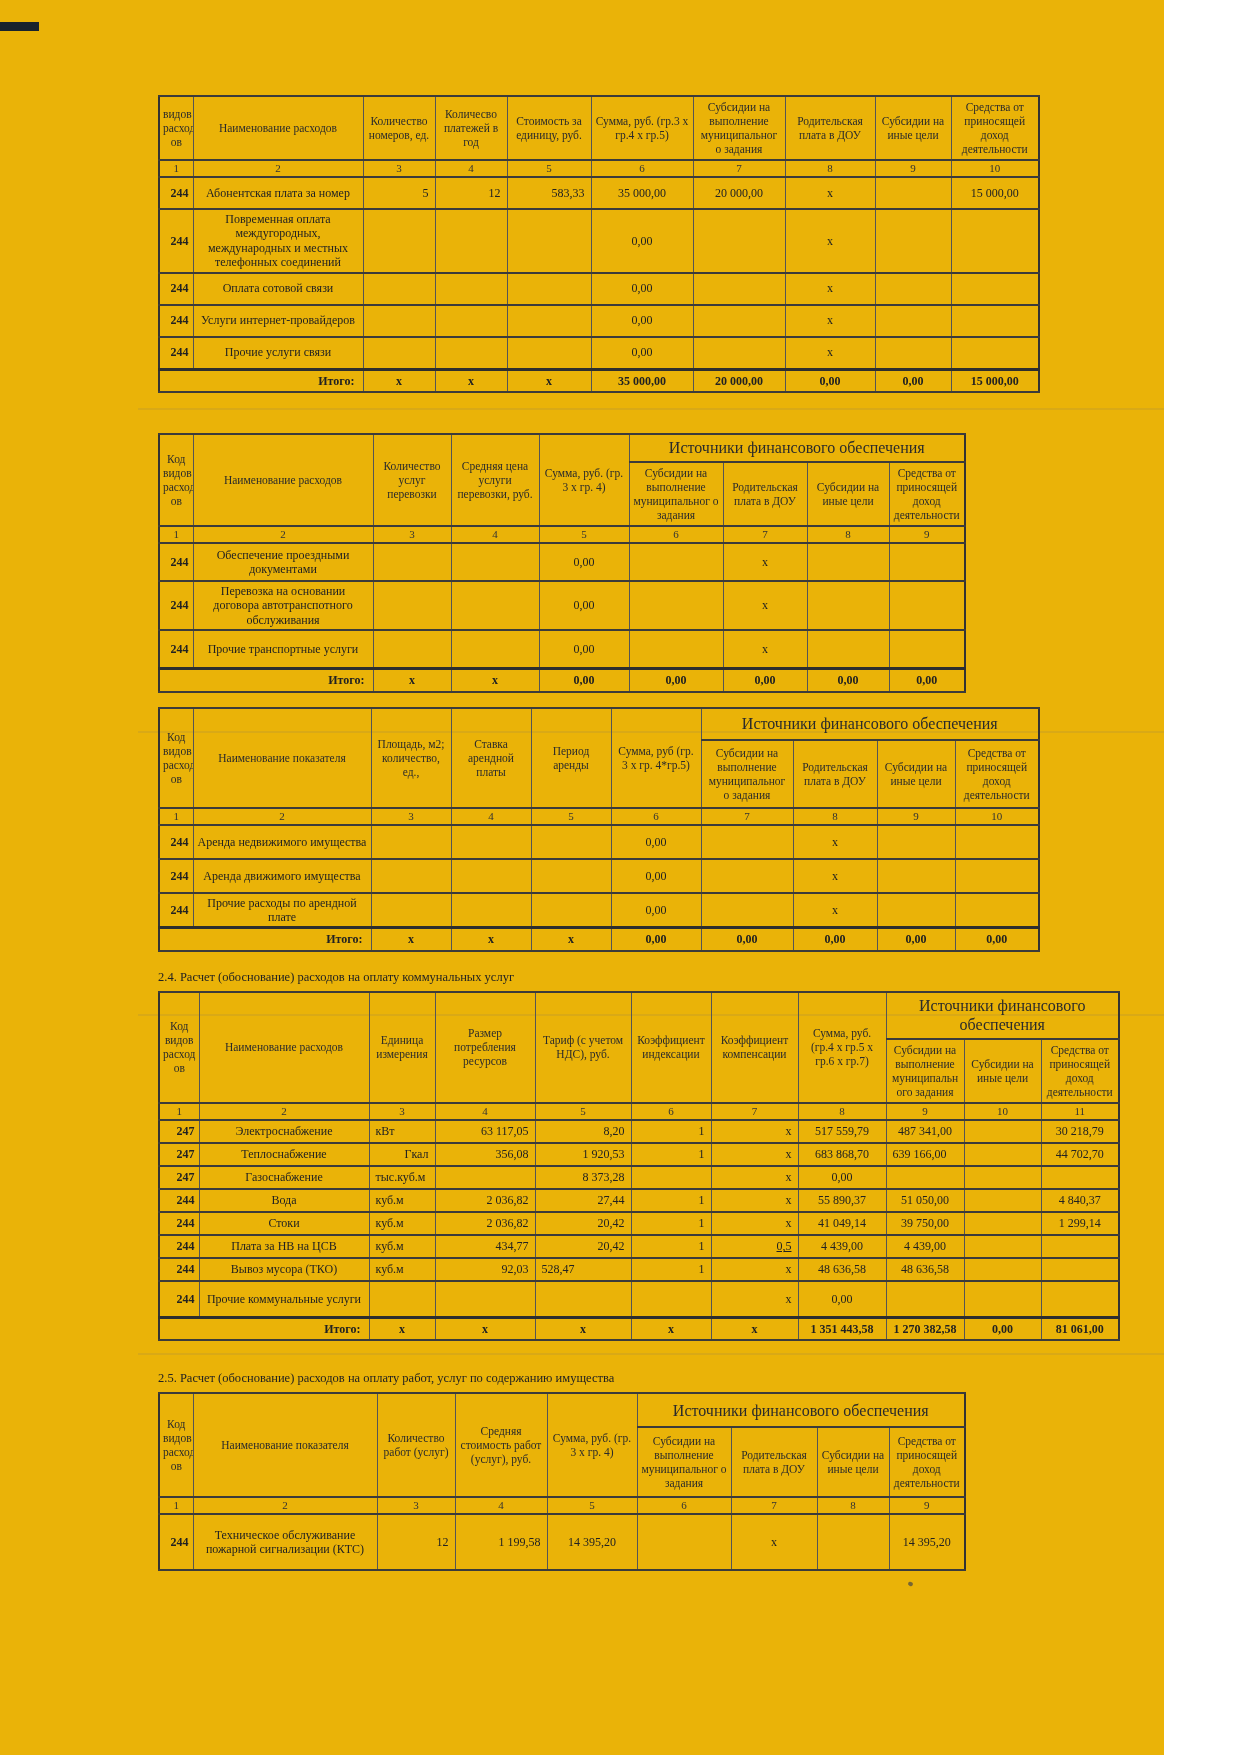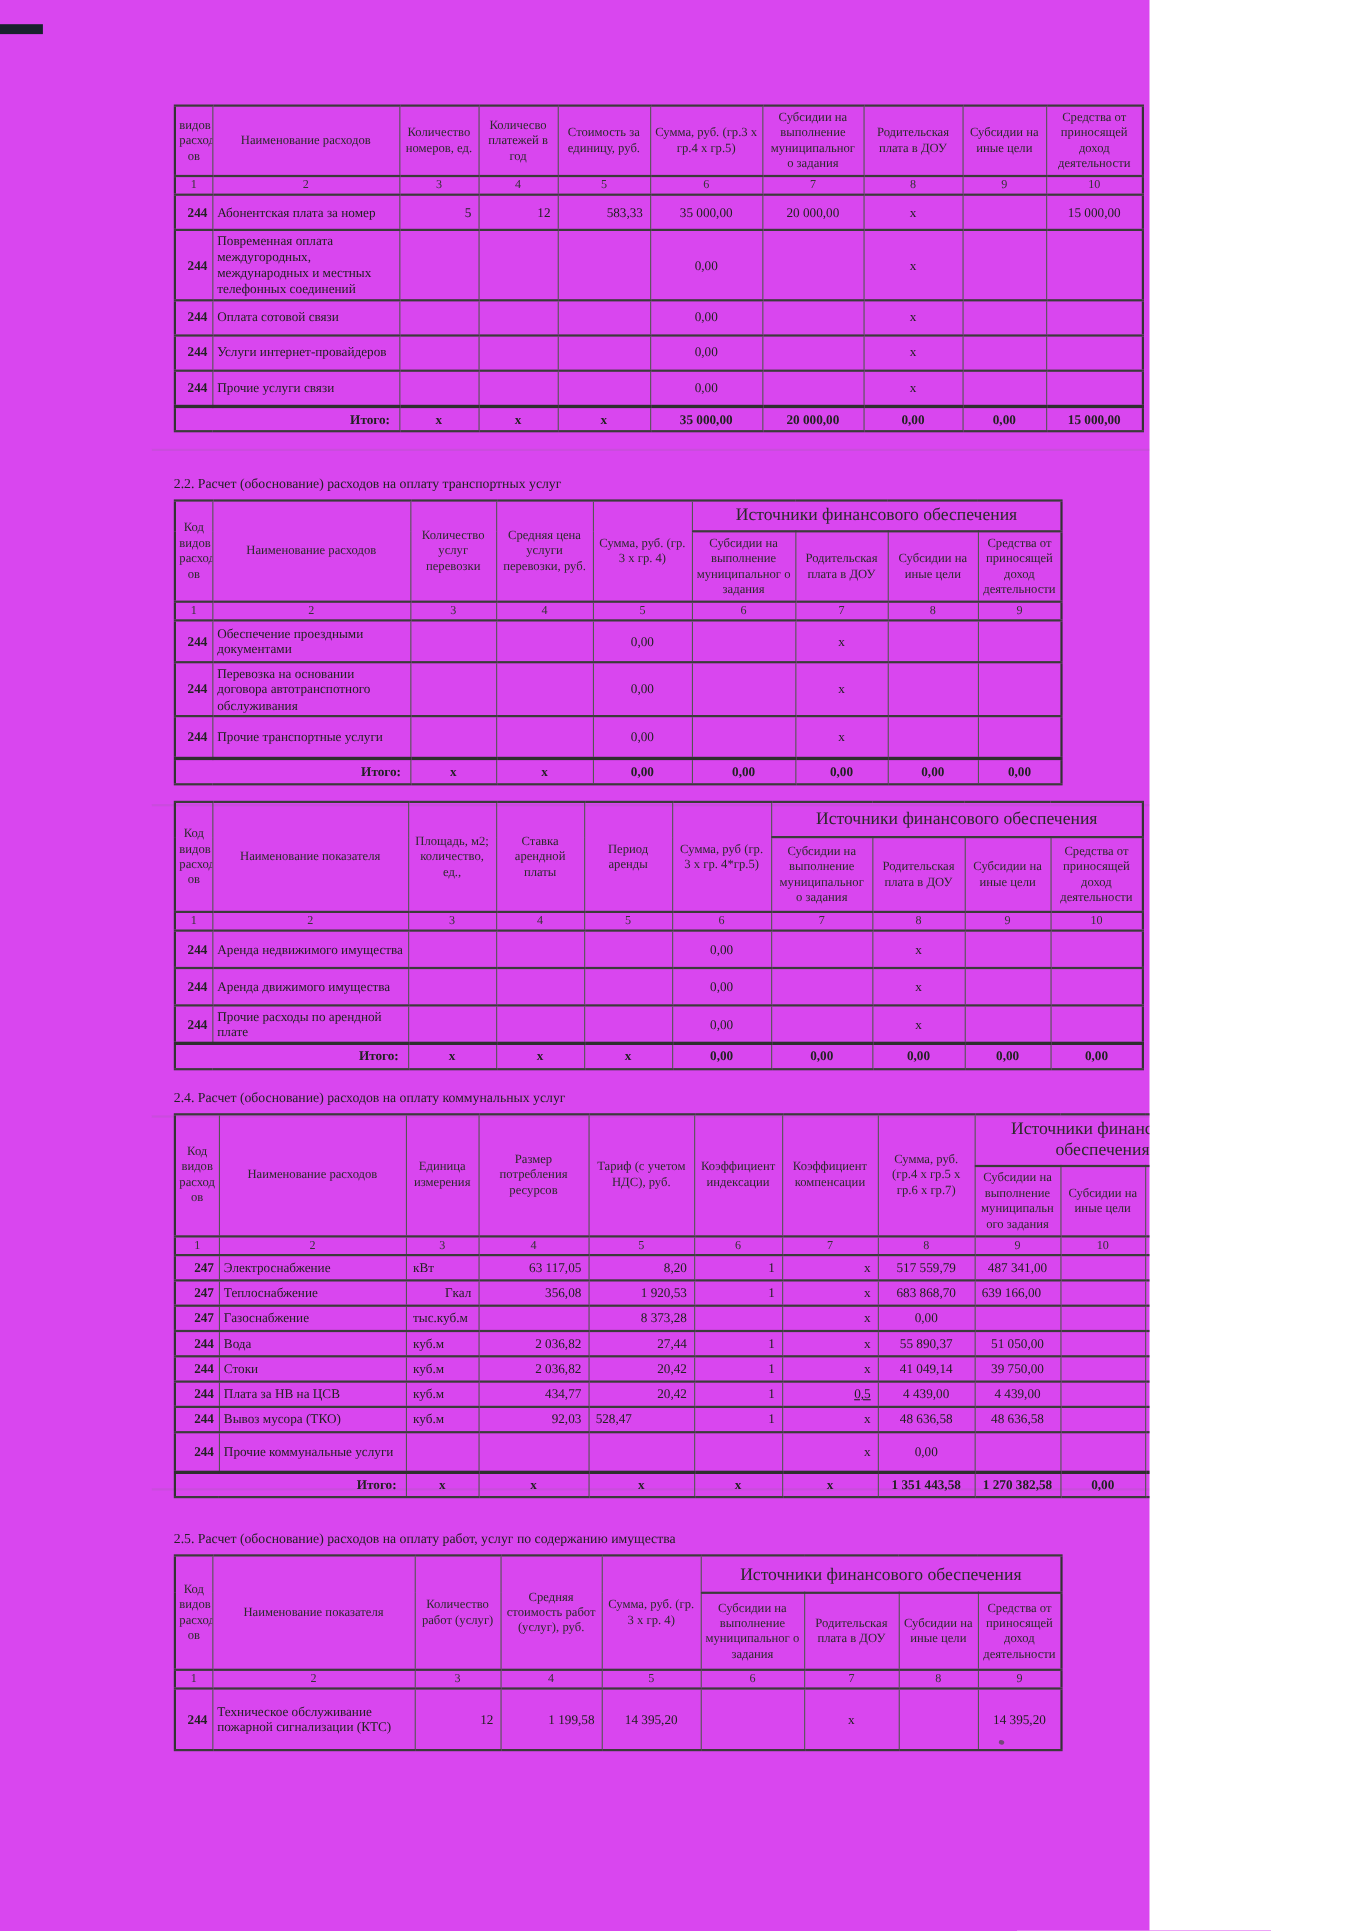--- a/index.html
+++ b/index.html
@@ -2,22 +2,22 @@
 <html><head>
 <meta charset="utf-8">
 <style>
   html, body { margin: 0; padding: 0; }
   body {
     width: 1240px; height: 1755px;
     background: #ffffff;
     font-family: "Liberation Serif", "DejaVu Serif", serif;
   }
   .page {
-    position: relative; width: 1045px; height: 1755px;
-    background: #d946ef; overflow: hidden;
+    position: relative; width: 1164px; height: 1755px;
+    background: #eab308; overflow: hidden;
     color: #262626;
   }
   .artifact-bar {
     position: absolute; left: 0; top: 22px; width: 39px; height: 9px;
     background: #18222d;
   }
   .streak {
     position: absolute; left: 138px; width: 1078px; height: 2px;
     background: rgba(110,110,110,0.14);
   }
@@ -50,21 +50,21 @@
   .doc-table th {
     font-weight: normal; font-size: 11.5px; text-align: center;
     vertical-align: middle; padding: 3px 3px; line-height: 1.22; color: #2b2b2b;
   }
   .doc-table th.band { height: 20px; font-size: 16px; }
   .doc-table td.colnum {
     text-align: center; font-size: 11px; height: 15px; padding: 0 2px; color: #333;
   }
   .doc-table td { vertical-align: middle; line-height: 1.2; }
   .doc-table td.code { text-align: right; font-weight: bold; padding: 2px 4px 2px 2px; }
-  .doc-table td.name { text-align: left; padding: 2px 4px; margin-left: 11px; }
+  .doc-table td.name { text-align: center; padding: 2px 4px; margin-left: 11px; }
   .doc-table td.val  { padding: 2px 6px; white-space: nowrap; }
   .doc-table tr.total td { font-weight: bold; border-top: 3px solid #2e2e2e; }
   .doc-table td.total-label { text-align: right; padding: 3px 8px 3px 2px; }
   .doc-table td.total-val { text-align: center; padding: 3px 4px; white-space: nowrap; }
 
   
   .t0 tbody tr.data td { height: 26px; }
   .t1 tbody tr.data td { height: 32px; }
   .t2 tbody tr.data td { height: 28px; }
   .t3 tbody tr.data td { height: 19px; padding-top: 1px; padding-bottom: 1px; }
@@ -197,21 +197,20 @@
                 <td class="total-val">0,00</td>
                 <td class="total-val">0,00</td>
                 <td class="total-val">15 000,00</td>
               </tr>
             </tbody>
           </table>
         </div>
     </section>
 
     <section class="sec sec1">
-      <h2 class="sec-title">2.2. Расчет (обоснование) расходов на оплату транспортных услуг</h2>
       <div class="mount" id="t1">
           <table class="doc-table t1" style="width: 806px;">
             <colgroup>
               <col style="width: 34px;">
               <col style="width: 180px;">
               <col style="width: 78px;">
               <col style="width: 88px;">
               <col style="width: 90px;">
               <col style="width: 94px;">
               <col style="width: 84px;">

